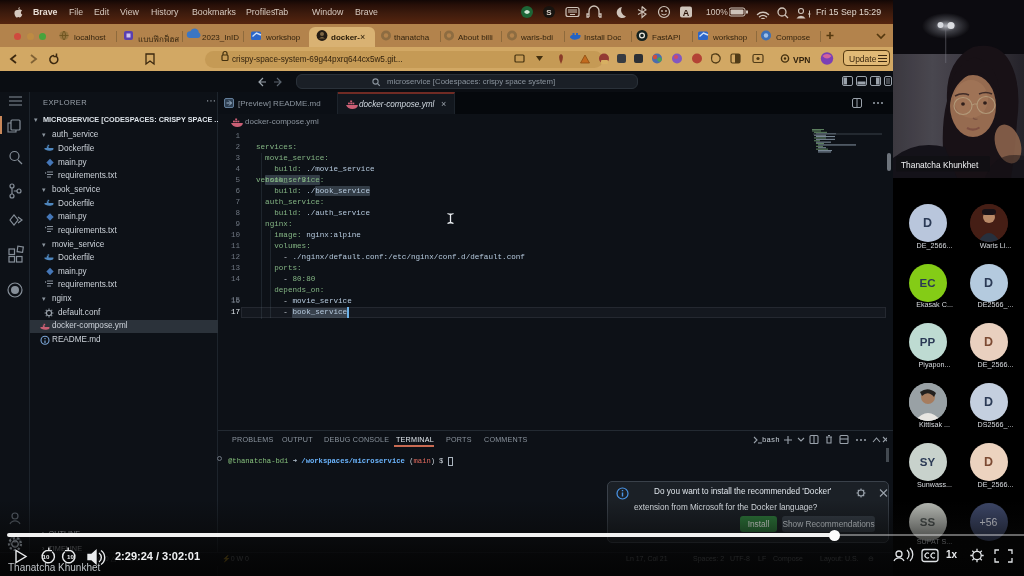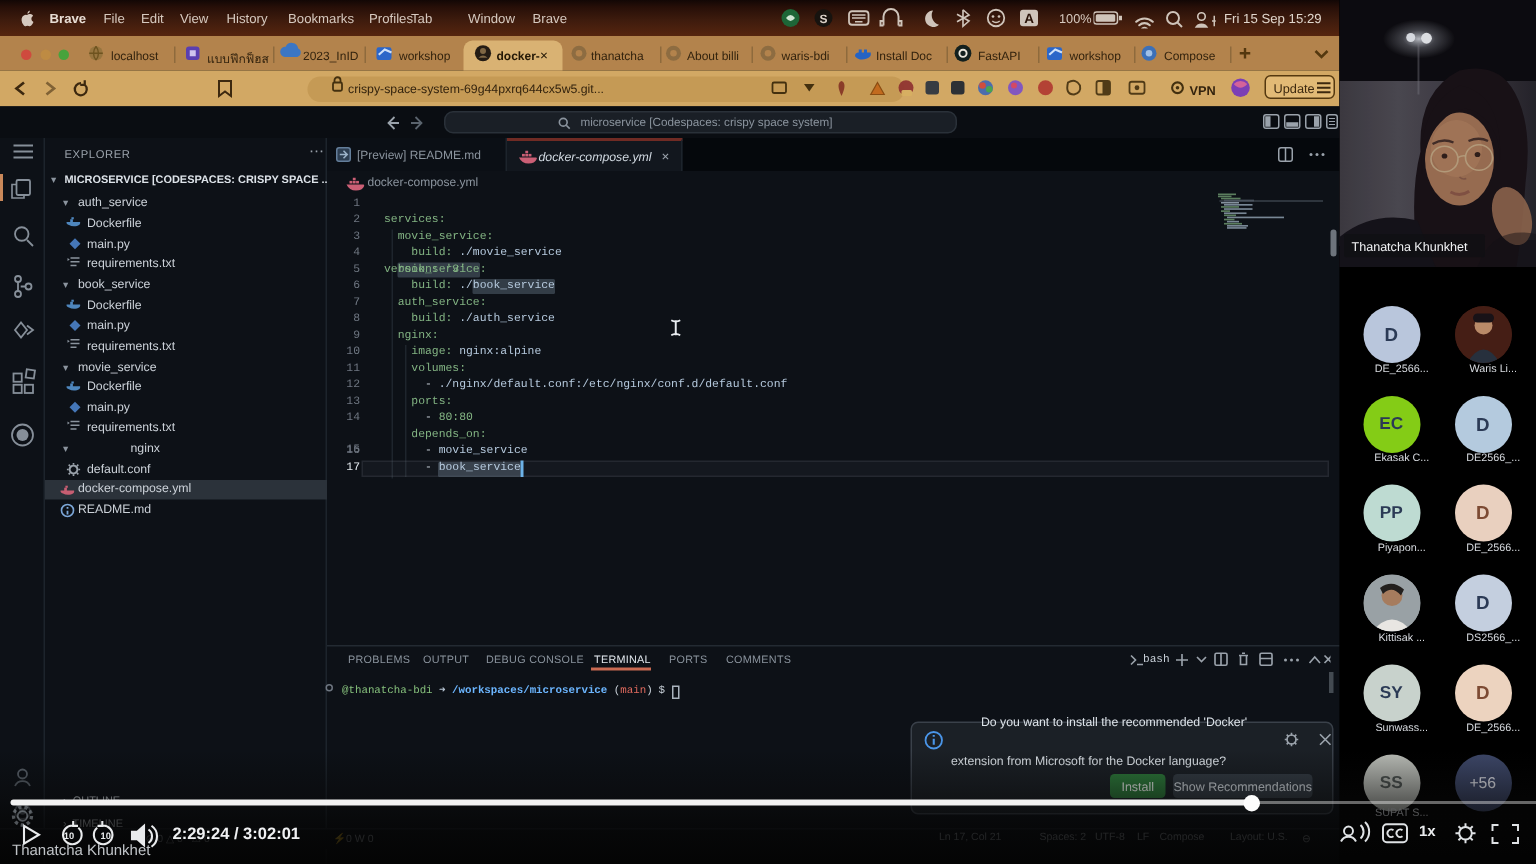--- a/index.html
+++ b/index.html
@@ -330,21 +330,21 @@
     <span class="lbl" style="left:28px;">Dockerfile</span>
   </div>
 <div class="srow" style="top:265.2px;">
     <span class="lbl" style="left:28px;">main.py</span>
   </div>
 <div class="srow" style="top:278.7px;">
     <span class="lbl" style="left:28px;">requirements.txt</span>
   </div>
 <div class="srow" style="top:292.7px;">
     <span class="chev" style="left:12px;">▾</span>
-    <span class="lbl" style="left:22px;margin-left:35px;">nginx</span>
+    <span class="lbl" style="left:22px;">nginx</span>
   </div>
 <div class="srow" style="top:306.2px;">
     <span class="lbl" style="left:28px;">default.conf</span>
   </div>
 <div class="srow" style="top:319.7px; background:#2b323a;">
     <span class="lbl" style="left:22px;">docker-compose.yml</span>
   </div>
 <div class="srow" style="top:333.2px;">
     <span class="lbl" style="left:22px;">README.md</span>
   </div>
@@ -539,21 +539,21 @@
 <span class="sbi" style="left:820px;">Layout: U.S.</span>
 <span class="sbi" style="left:868px;">⊖</span>
 
 <span class="abs" style="left:42px; top:528.5px; font-size:7.3px; color:#cdd3d9;">›&nbsp; OUTLINE</span>
 <span class="abs" style="left:42px; top:543.5px; font-size:7.3px; color:#cdd3d9;">›&nbsp; TIMELINE</span>
 <div class="abs" id="toast"></div>
 <svg class="abs" style="left:616px; top:487px;" width="14" height="14">
   <circle cx="6.5" cy="6.5" r="5.5" fill="none" stroke="#4a95e8" stroke-width="1.2"></circle>
   <path d="M6.5 5.5 v4 M6.5 3 v1.2" stroke="#4a95e8" stroke-width="1.4"></path>
 </svg>
-<span class="abs" style="left:634px; top:477px; font-size:8.2px; color:#dee4ea;padding-left:20px;">Do you want to install the recommended 'Docker'</span>
+<span class="abs" style="left:634px; top:487px; font-size:8.2px; color:#dee4ea;padding-left:20px;">Do you want to install the recommended 'Docker'</span>
 <span class="abs" style="left:634px; top:502.5px; font-size:8.2px; color:#dee4ea;">extension from Microsoft for the Docker language?</span>
 <svg class="abs" style="left:856px; top:488px;" width="34" height="11">
   <circle cx="5" cy="5" r="3" fill="none" stroke="#9aa2ab" stroke-width="1.1"></circle>
   <g stroke="#9aa2ab" stroke-width="1.1">
       <path d="M5 0.5 v2 M5 7.5 v2 M0.5 5 h2 M7.5 5 h2 M1.8 1.8 l1.4 1.4 M6.8 6.8 l1.4 1.4 M8.2 1.8 l-1.4 1.4 M3.2 6.8 l-1.4 1.4"></path>
     </g>
   <path d="M24 1.5 l7 7 m0 -7 l-7 7" stroke="#9aa2ab" stroke-width="1.1"></path>
 </svg>
 <div class="abs" style="left:740px; top:516px; width:37px; height:16px; background:#2e7c3c; border-radius:3px; text-align:center; font-size:8.3px; color:#eef5ef; line-height:16px;">Install</div>
 <div class="abs" style="left:782px; top:516px; width:93px; height:16px; background:#353d46; border-radius:3px; text-align:center; font-size:8.3px; color:#dbe2e8; line-height:16px;">Show Recommendations</div>

